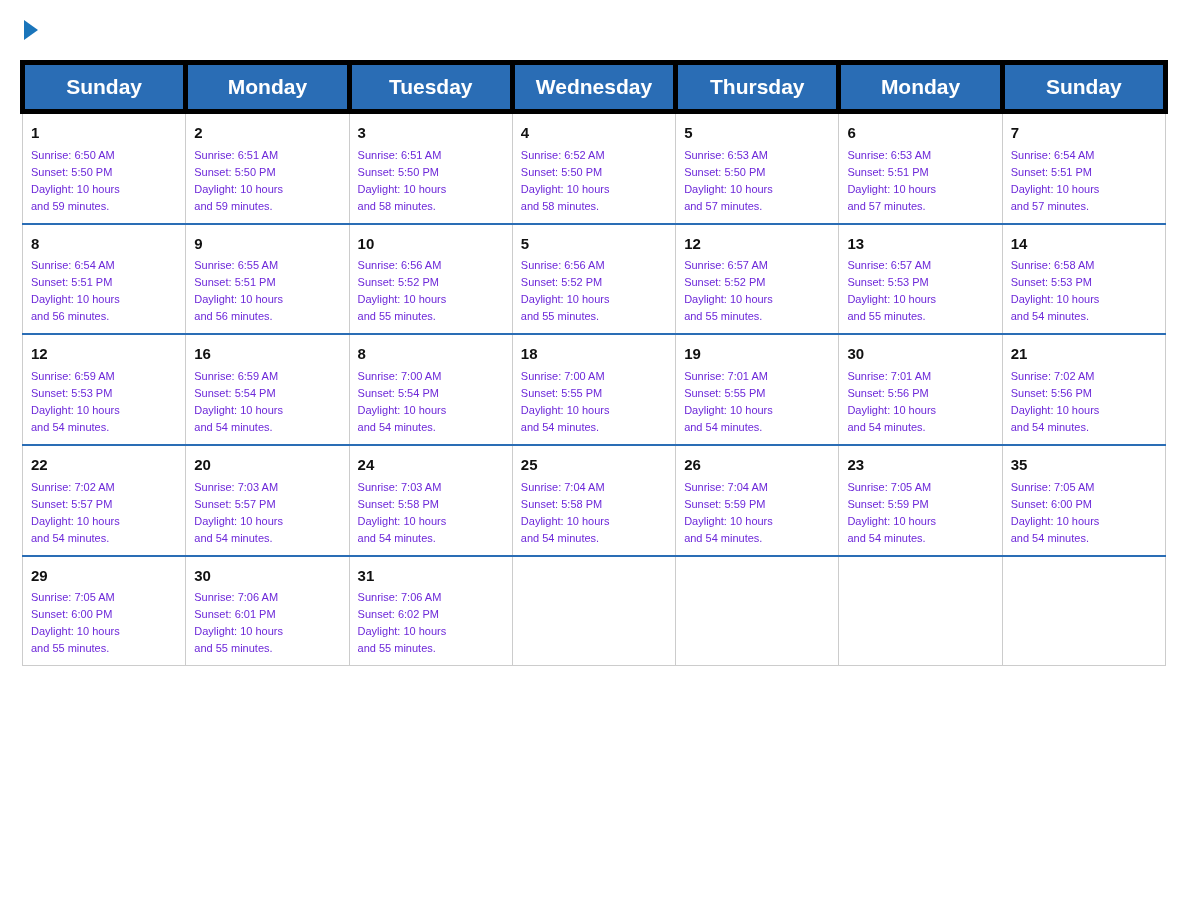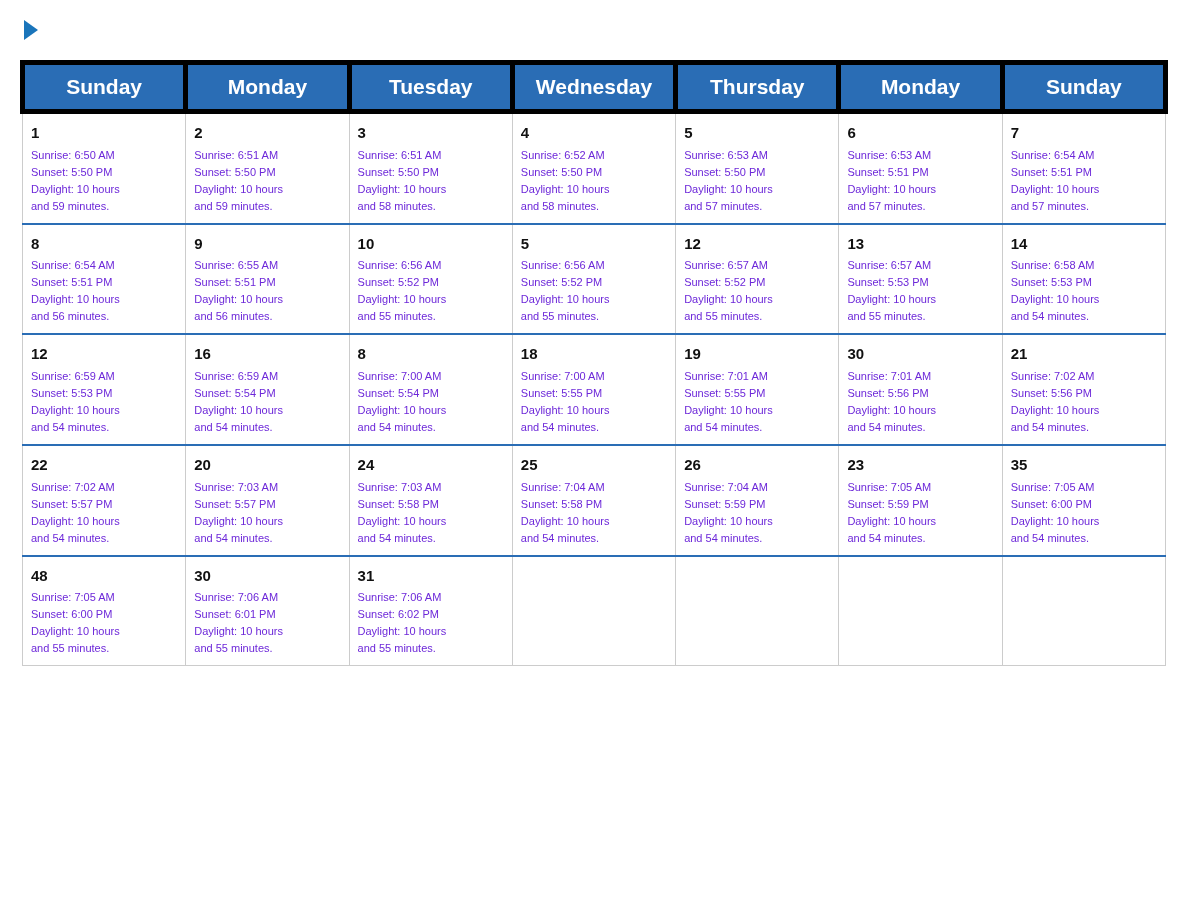--- a/index.html
+++ b/index.html
@@ -254,21 +254,21 @@
           <span class="day-number">23</span>
 <div class="day-info">Sunrise: 7:05 AM<br>Sunset: 5:59 PM<br>Daylight: 10 hours<br>and 54 minutes.</div>
         </td>
         <td>
           <span class="day-number">35</span>
 <div class="day-info">Sunrise: 7:05 AM<br>Sunset: 6:00 PM<br>Daylight: 10 hours<br>and 54 minutes.</div>
         </td>
       </tr>
       <tr>
         <td>
-          <span class="day-number">48</span>
+          <span class="day-number">29</span>
 <div class="day-info">Sunrise: 7:05 AM<br>Sunset: 6:00 PM<br>Daylight: 10 hours<br>and 55 minutes.</div>
         </td>
         <td>
           <span class="day-number">30</span>
 <div class="day-info">Sunrise: 7:06 AM<br>Sunset: 6:01 PM<br>Daylight: 10 hours<br>and 55 minutes.</div>
         </td>
         <td>
           <span class="day-number">31</span>
 <div class="day-info">Sunrise: 7:06 AM<br>Sunset: 6:02 PM<br>Daylight: 10 hours<br>and 55 minutes.</div>
         </td>

